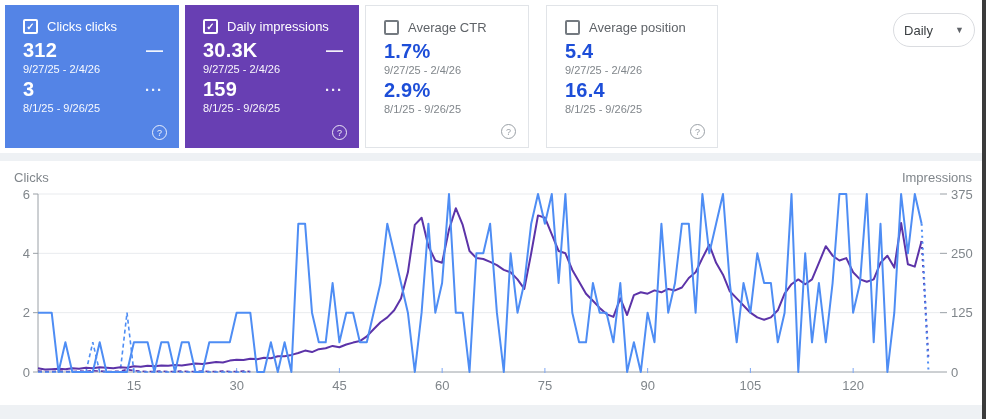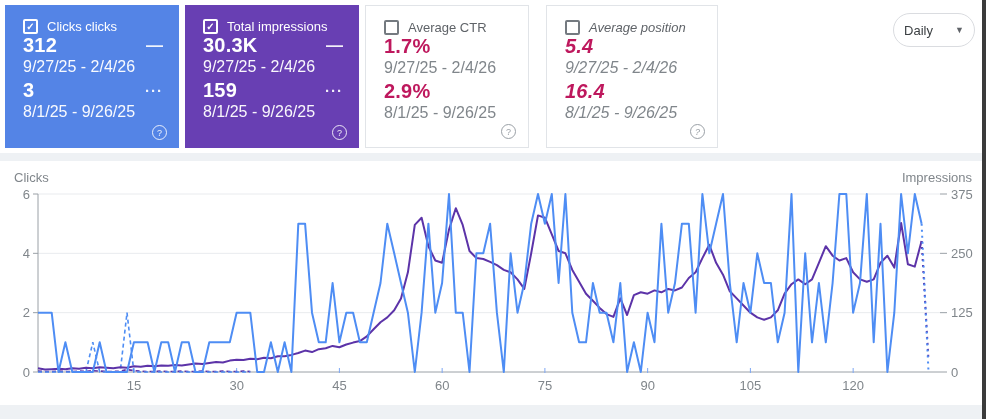--- a/index.html
+++ b/index.html
@@ -8,31 +8,31 @@
     background:#eef1f4;
     font-family:"Liberation Sans", sans-serif;
     -webkit-font-smoothing:antialiased;
   }
   .cards-row{position:absolute;top:0;left:0;width:986px;height:153px;background:#ffffff;}
   .card{position:absolute;top:5px;height:143px;box-sizing:border-box;padding:14px 14px 0 18px;cursor:pointer;}
   .card.c-blue{left:5px;width:174px;background:#5484e6;color:#fff;}
   .card.c-purple{left:185px;width:174px;background:#683fb3;color:#fff;}
   .card.c-white{background:#fff;border:1px solid #e1e4e8;}
   .card.c-white1{left:365px;width:164px;}
-  .card.c-white2{left:546px;width:172px;font-style:italic;}
+  .card.c-white2{left:546px;width:172px;}
   .card-head{display:flex;align-items:center;gap:9px;font-size:13px;line-height:14px;}
   .c-white .card-head{color:#5f6368;}
   .cbx{width:11px;height:11px;border-radius:2px;flex:0 0 auto;display:flex;align-items:center;justify-content:center;font-size:10px;font-weight:bold;line-height:1;}
   .cbx.on{border:2px solid #ffffff;color:#ffffff;}
   .cbx.off{border:2px solid #747a80;color:transparent;}
-  .vrow{display:flex;justify-content:space-between;align-items:center;}
+  .vrow{display:flex;justify-content:space-between;align-items:center;margin-top:5px;}
   .vrow.second{margin-top:3px;}
   .vbig{font-size:20px;font-weight:bold;letter-spacing:.2px;}
-  .c-white .vbig{color:#be185d;}
-  .vdate{font-size:16px;margin-top:1px;}
+  .c-white .vbig{color:#1d4ed8;}
+  .vdate{font-size:11px;margin-top:1px;}
   .c-blue .vdate,.c-purple .vdate{color:rgba(255,255,255,.96);}
   .c-white .vdate{color:#80868b;}
   .legend-cur{font-size:17px;font-weight:bold;opacity:.92;margin-right:2px;}
   .legend-prev{font-size:15px;font-weight:bold;letter-spacing:1px;opacity:.92;margin-right:2px;}
   .help{position:absolute;right:12px;bottom:8px;width:13px;height:13px;border-radius:50%;
         font-size:9px;display:flex;align-items:center;justify-content:center;cursor:pointer;}
   .c-blue .help,.c-purple .help{border:1.5px solid rgba(255,255,255,.85);color:rgba(255,255,255,.9);}
   .c-white .help{border:1.5px solid #9aa0a6;color:#9aa0a6;}
   .daily-btn{position:absolute;top:13px;left:893px;width:82px;height:34px;box-sizing:border-box;
         border:1px solid #dadce0;border-radius:17px;background:#fff;display:flex;align-items:center;
@@ -63,21 +63,21 @@
       <span class="vbig">3</span>
       <span class="legend-prev">···</span>
     </div>
     <div class="vdate">8/1/25 - 9/26/25</div>
     <div class="help">?</div>
   </div>
 
   <div class="card c-purple">
     <div class="card-head">
       <span class="cbx on">✓</span>
-      <span>Total impressions</span>
+      <span>Daily impressions</span>
     </div>
     <div class="vrow">
       <span class="vbig">30.3K</span>
       <span class="legend-cur">—</span>
     </div>
     <div class="vdate">9/27/25 - 2/4/26</div>
     <div class="vrow second">
       <span class="vbig">159</span>
       <span class="legend-prev">···</span>
     </div>

